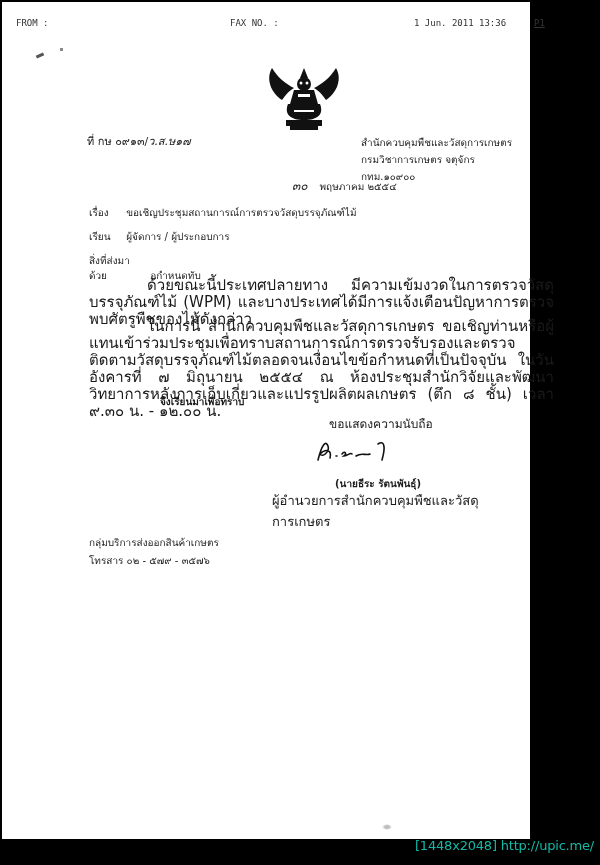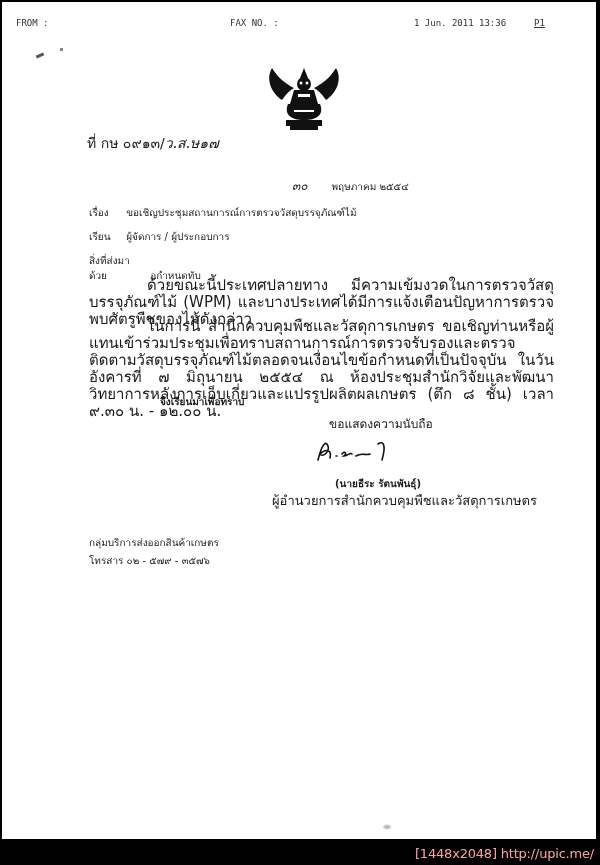--- a/index.html
+++ b/index.html
@@ -1,39 +1,39 @@
 <!DOCTYPE html>
 <html><head>
 <meta charset="utf-8">
 <style>
   html, body { margin: 0; padding: 0; }
   body {
     width: 600px; height: 865px; background: #000; position: relative; overflow: hidden;
     font-family: "DejaVu Sans", sans-serif;
   }
   .page {
-    position: absolute; left: 2px; top: 2px; width: 594px; height: 837px;
+    position: absolute; left: 2px; top: 2px; width: 528px; height: 837px;
     background: #fff; color: #1a1a1a;
   }
   .fax-header { position: absolute; top: 8px; left: 0; width: 100%; height: 14px;
     font-family: "DejaVu Sans Mono", monospace; font-size: 9px; color: #333; }
   .fax-from { position: absolute; left: 14px; top: 8px; }
   .fax-no { position: absolute; left: 228px; top: 8px; }
   .fax-date { position: absolute; left: 412px; top: 8px; }
   .fax-page { position: absolute; left: 532px; top: 8px; text-decoration: underline; }
   .mark { position: absolute; left: 34px; top: 52px; width: 8px; height: 3px; background: #555; transform: rotate(-25deg); }
   .mark2 { position: absolute; left: 58px; top: 46px; width: 3px; height: 3px; background: #888; }
 
   .garuda { position: absolute; left: 262px; top: 62px; width: 80px; height: 68px; }
 
-  .ref-no { position: absolute; left: 85px; top: 130px; font-size: 14px; }
+  .ref-no { position: absolute; left: 85px; top: 130px; font-size: 11px; }
   .ref-no .hand { font-family: "DejaVu Serif", serif; font-style: italic; }
   .org { position: absolute; left: 359px; top: 132px; font-size: 10px; line-height: 17px; }
   .date { position: absolute; left: 290px; top: 174px; font-size: 10px; }
-  .date .hand { font-family: "DejaVu Serif", serif; font-style: italic; font-size: 12px; margin-right: 24px; }
+  .date .hand { font-family: "DejaVu Serif", serif; font-style: italic; font-size: 12px; margin-right: 12px; }
 
   .row { position: absolute; font-size: 10px; }
   .lbl { display: inline-block; }
   .subject { left: 87px; top: 203px; }
   .subject .lbl { width: 34px; }
   .to { left: 87px; top: 227px; }
   .to .lbl { width: 34px; }
   .encl { left: 87px; top: 251px; }
   .encl .lbl { width: 58px; }
 
@@ -46,21 +46,21 @@
 
   .signature { position: absolute; left: 310px; top: 432px; width: 90px; height: 32px; }
   .signer-name { position: absolute; left: 333px; top: 474px; font-size: 10px; font-weight: bold; }
   .signer-title { position: absolute; left: 270px; top: 488px; font-size: 13px; font-weight: normal; }
 
   .contact { position: absolute; left: 87px; top: 532px; font-size: 10px; line-height: 17.5px; }
 
   .speck { position: absolute; left: 380px; top: 822px; width: 10px; height: 6px;
     background: radial-gradient(#bbb 30%, transparent 70%); }
 
-  .watermark { position: absolute; right: 6px; bottom: 4px; color: #fca5a5; font-size: 13px;
+  .watermark { position: absolute; right: 6px; bottom: 12px; color: #14b8a6; font-size: 13px;
     font-family: "DejaVu Sans", sans-serif; letter-spacing: -0.2px; }
 </style>
 </head>
 <body>
 
 <div class="page">
   <div class="fax-header">
     <span class="fax-from">FROM :</span>
     <span class="fax-no">FAX NO. :</span>
     <span class="fax-date">1 Jun. 2011 13:36</span>
@@ -85,20 +85,24 @@
         <circle cx="43" cy="19" r="1.5"></circle>
       <rect x="34" y="30" width="12" height="3"></rect>
       <rect x="30" y="46" width="20" height="2"></rect>
     </g>
   </svg>
 
   <div class="ref-no">
     <span>ที่ กษ ๐๙๑๓/</span><span class="hand">ว.ส.ษ๑๗</span>
   </div>
 
+  <div class="org">
+    <div>สำนักควบคุมพืชและวัสดุการเกษตร</div>
+    <div>กรมวิชาการเกษตร จตุจักร กทม.๑๐๙๐๐</div>
+  </div>
 
   <div class="date">
     <span class="hand">๓๐</span><span>พฤษภาคม ๒๕๕๔</span>
   </div>
 
   <div class="row to">
     <span class="lbl">เรียน</span>
     <span>ผู้จัดการ / ผู้ประกอบการ</span>
   </div>
   <div class="row subject">

